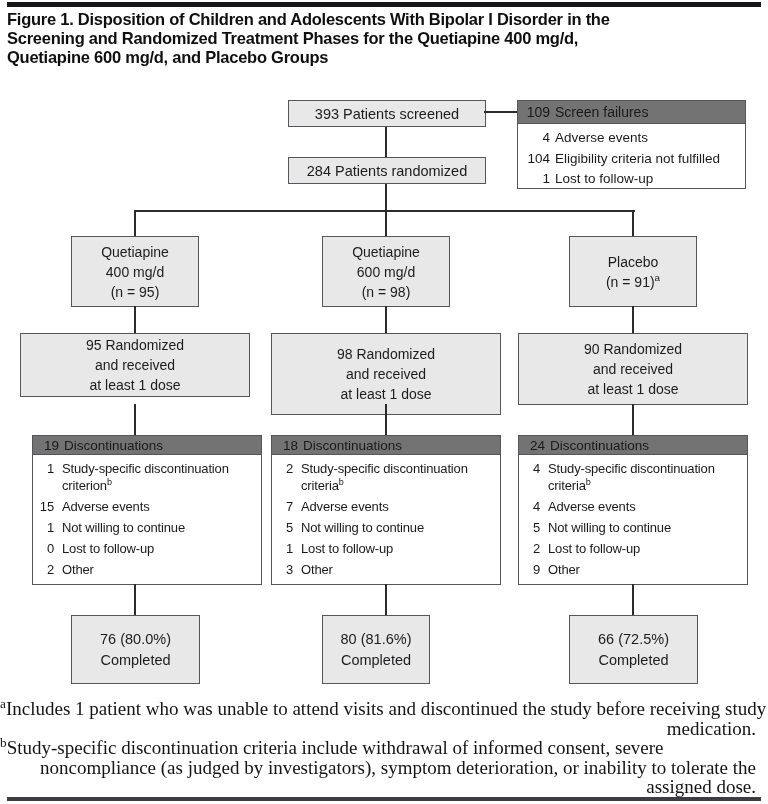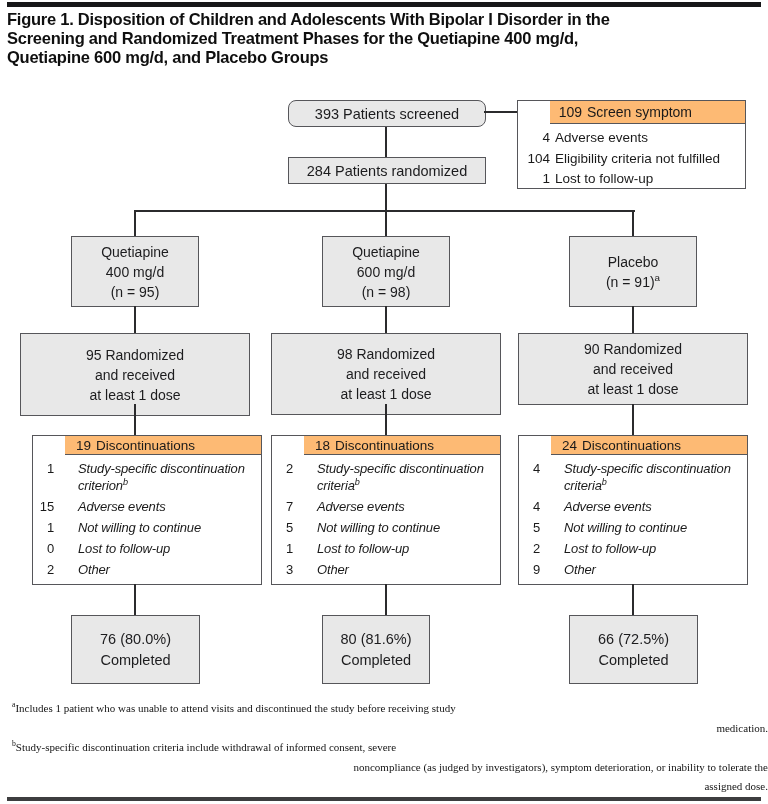--- a/index.html
+++ b/index.html
@@ -10,69 +10,69 @@
          line-height:19px;letter-spacing:-0.25px;color:#0f0f0f;}
   .title div{white-space:nowrap;}
   .box{position:absolute;box-sizing:border-box;background:#e8e8e8;border:1.5px solid #56565a;
        display:flex;flex-direction:column;align-items:center;justify-content:center;
        text-align:center;color:#1c1c1e;}
   .simplebox{font-size:14.5px;}
   .armbox{font-size:14px;line-height:20px;}
   .recbox{font-size:14px;line-height:20px;}
   .compbox{font-size:14.5px;line-height:21px;}
   .panel{position:absolute;box-sizing:border-box;background:#ffffff;border:1.5px solid #56565a;}
-  .phead{background:#fdba74;border-bottom:1.5px solid #56565a;box-sizing:border-box;
-         display:flex;align-items:center;margin-left:32px;}
+  .phead{background:#737373;border-bottom:1.5px solid #56565a;box-sizing:border-box;
+         display:flex;align-items:center;}
   .pbody{box-sizing:border-box;}
   .row{display:flex;align-items:flex-start;}
   .num{flex:none;text-align:right;}
   .lbl{flex:1;text-align:left;}
   .sf .phead{height:23px;font-size:14px;padding-left:6px;}
   .sf .phead .num{width:26px;}
   .sf .phead .lbl{margin-left:5px;}
   .sf .pbody{padding:4px 4px 0 6px;font-size:13.5px;line-height:20.5px;}
   .sf .pbody .num{width:26px;}
   .sf .pbody .lbl{margin-left:5px;}
   .disc .phead{height:19px;font-size:13.5px;padding-left:9px;}
   .disc .phead .num{width:17px;}
   .disc .phead .lbl{margin-left:5px;}
   .disc .pbody{padding:6px 5px 0 4px;font-size:13px;line-height:16.5px;letter-spacing:-0.15px;}
   .disc .pbody .row{margin-bottom:4.5px;}
   .disc .pbody .num{width:17px;}
-  .disc .pbody .lbl{margin-left:24px;font-style:italic;}
+  .disc .pbody .lbl{margin-left:8px;}
   .vline,.hline{position:absolute;background:#2b2b2d;}
   sup{font-size:0.7em;line-height:0;vertical-align:super;}
-  .notes{position:absolute;left:12px;top:699px;width:756px;
-         font-family:"Liberation Serif",serif;font-size:11px;line-height:19.5px;color:#141414;}
+  .notes{position:absolute;left:0;top:699px;width:756px;
+         font-family:"Liberation Serif",serif;font-size:19px;line-height:19.5px;color:#141414;}
   .notes div{white-space:nowrap;}
   .notes .cont{padding-left:14px;text-align:right;}
 </style>
 </head>
 <body>
 
 <div class="page">
 
   <div class="rule" style="left:7px;top:2px;width:754px;height:5px;background:#161618;"></div>
 
   <div class="title">
     <div>Figure 1. Disposition of Children and Adolescents With Bipolar I Disorder in the</div>
     <div>Screening and Randomized Treatment Phases for the Quetiapine 400 mg/d,</div>
     <div>Quetiapine 600 mg/d, and Placebo Groups</div>
   </div>
 
-  <div class="box simplebox" style="left:288px;top:100px;width:198px;height:27px;border-radius:8px;">
+  <div class="box simplebox" style="left:288px;top:100px;width:198px;height:27px;">
     <div>393 Patients screened</div>
   </div>
 
   <div class="hline" style="left:484px;top:111px;width:34px;height:2px;"></div>
 
   <div class="panel sf" style="left:517px;top:100px;width:229px;height:89px;">
     <div class="phead">
       <span class="num">109</span>
-      <span class="lbl">Screen symptom</span>
+      <span class="lbl">Screen failures</span>
     </div>
     <div class="pbody">
       <div class="row">
         <span class="num">4</span>
         <span class="lbl"><span>Adverse events</span></span>
       </div>
       <div class="row">
         <span class="num">104</span>
         <span class="lbl"><span>Eligibility criteria not fulfilled</span></span>
       </div>
@@ -107,21 +107,21 @@
   </div>
   <div class="box armbox" style="left:569px;top:236px;width:128px;height:71px;">
     <div>Placebo</div>
     <div><span>(n = 91)</span><sup>a</sup></div>
   </div>
 
   <div class="vline" style="left:134px;top:306px;width:2px;height:28px;"></div>
   <div class="vline" style="left:385px;top:306px;width:2px;height:28px;"></div>
   <div class="vline" style="left:632px;top:306px;width:2px;height:28px;"></div>
 
-  <div class="box recbox" style="left:20px;top:333px;width:230px;height:83px;">
+  <div class="box recbox" style="left:20px;top:333px;width:230px;height:64px;">
     <div>95 Randomized</div>
     <div>and received</div>
     <div>at least 1 dose</div>
   </div>
   <div class="box recbox" style="left:271px;top:333px;width:230px;height:82px;">
     <div>98 Randomized</div>
     <div>and received</div>
     <div>at least 1 dose</div>
   </div>
   <div class="box recbox" style="left:518px;top:333px;width:230px;height:72px;">

